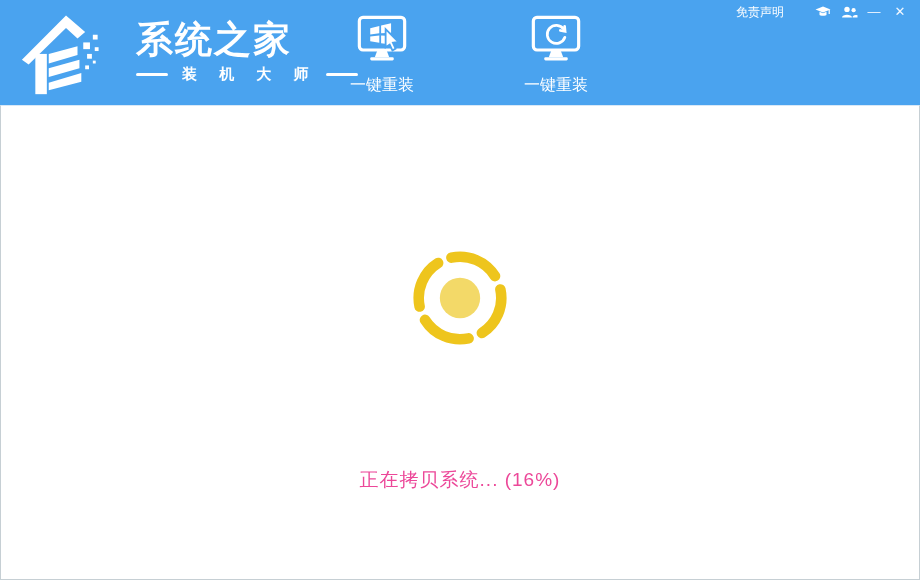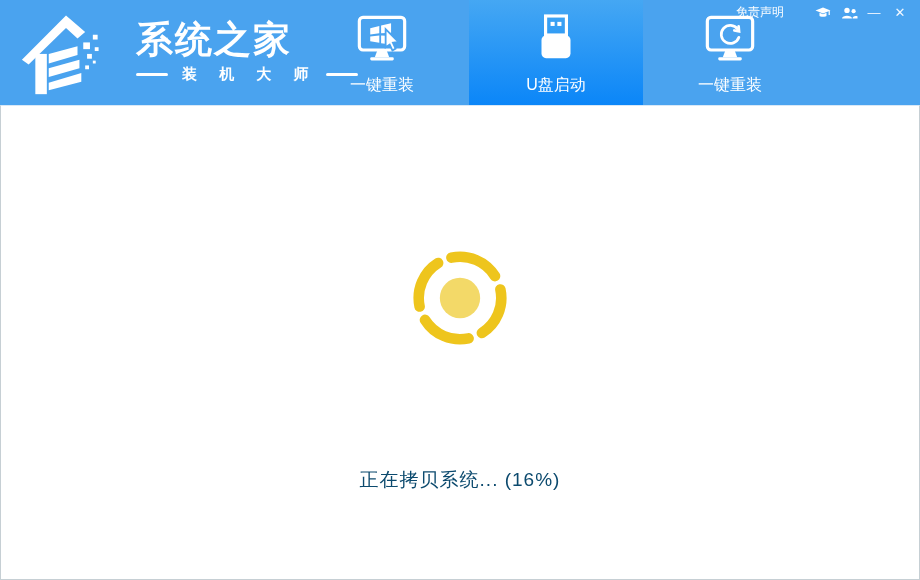--- a/index.html
+++ b/index.html
@@ -36,21 +36,21 @@
     display:flex;flex-direction:column;align-items:center;justify-content:flex-end;
     padding-bottom:11px;cursor:pointer;
   }
   .tab.active{
     background:linear-gradient(to bottom,#45A7F3 0%,#0B86F8 100%);
   }
   .tab-icon{height:60px;display:flex;align-items:flex-end;justify-content:center;margin-bottom:7px;}
   .tab-label{color:#fff;font-size:16px;line-height:18px;}
   
   .titlebar-right{
-    position:absolute;top:4px;right:10px;display:flex;align-items:center;
+    position:absolute;top:4px;right:10px;display:flex;align-items:flex-start;
   }
   .disclaimer-link{
     color:#fff;font-size:12px;text-decoration:none;margin-right:22px;cursor:pointer;
   }
   .tb-icon{
     display:flex;align-items:center;justify-content:center;
     width:18px;height:16px;margin-left:8px;cursor:pointer;
   }
   .win-btn{
     color:#f2f8ff;font-size:13px;line-height:16px;width:20px;height:16px;
@@ -61,21 +61,21 @@
     position:relative;width:920px;height:475px;box-sizing:border-box;
     background:#fff;border:1px solid #C6CFD4;border-top:1px solid #D8E8F7;
   }
   .spinner{
     position:absolute;left:50%;top:144px;margin-left:-48px;width:96px;height:96px;
   }
   .spinner svg{width:96px;height:96px;animation:spin 1.6s linear infinite;}
   @keyframes spin{to{transform:rotate(360deg);}}
   .status-text{
     position:absolute;top:361px;left:0;width:100%;text-align:center;
-    font-size:19px;color:#0c4a6e;letter-spacing:1px;
+    font-size:19px;color:#ec4899;letter-spacing:1px;
   }
 </style>
 </head>
 <body>
 
 <div class="window">
 
   <div class="header">
 
     <div class="logo">
@@ -117,31 +117,20 @@
               <polygon points="31,27 42,27.5 42,37 31,35.5"></polygon>
             </g>
             <polygon points="36,20 50,34 44,35 47,41.5 43.5,43.5 40.5,37 36,40" fill="#fff" stroke="#4AA3EF" stroke-width="2"></polygon>
             <polygon points="27,43 37,43 40,51 24,51" fill="#fff"></polygon>
             <rect x="19" y="51" width="26" height="3.5" rx="1.5" fill="#fff"></rect>
           </svg>
         </span>
         <span class="tab-label">一键重装</span>
       </div>
 
-      <div class="tab active">
-        <span class="tab-icon">
-          <svg width="58" height="58" viewBox="0 0 64 64">
-            <rect x="20.5" y="5.5" width="23" height="21" fill="none" stroke="#fff" stroke-width="3.5"></rect>
-            <rect x="26" y="12" width="4.5" height="4.5" fill="#fff"></rect>
-            <rect x="33.5" y="12" width="4.5" height="4.5" fill="#fff"></rect>
-            <rect x="16" y="27" width="32" height="25" rx="5" fill="#fff"></rect>
-          </svg>
-        </span>
-        <span class="tab-label">U盘启动</span>
-      </div>
 
       <div class="tab">
         <span class="tab-icon">
           <svg width="58" height="58" viewBox="0 0 64 64">
             <rect x="7" y="7" width="50" height="36" rx="4" fill="none" stroke="#fff" stroke-width="3.5"></rect>
             <g fill="none" stroke="#fff" stroke-width="3" stroke-linecap="round">
               <path d="M 40.5 20 A 10 10 0 1 0 41.8 29"></path>
               <path d="M 41.5 17 L 42 22.5 L 36.8 21.5"></path>
             </g>
             <polygon points="27,43 37,43 40,51 24,51" fill="#fff"></polygon>

